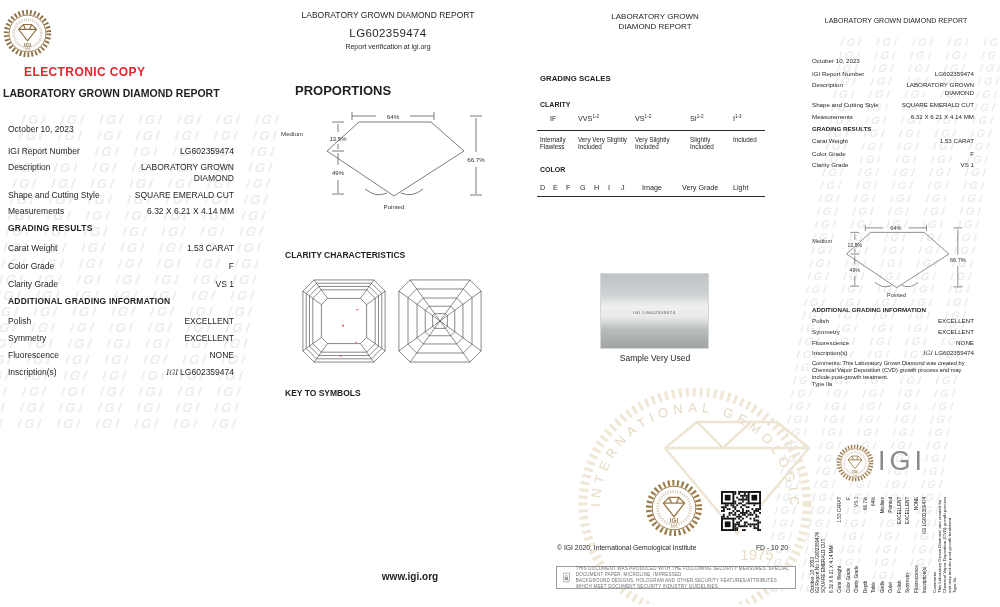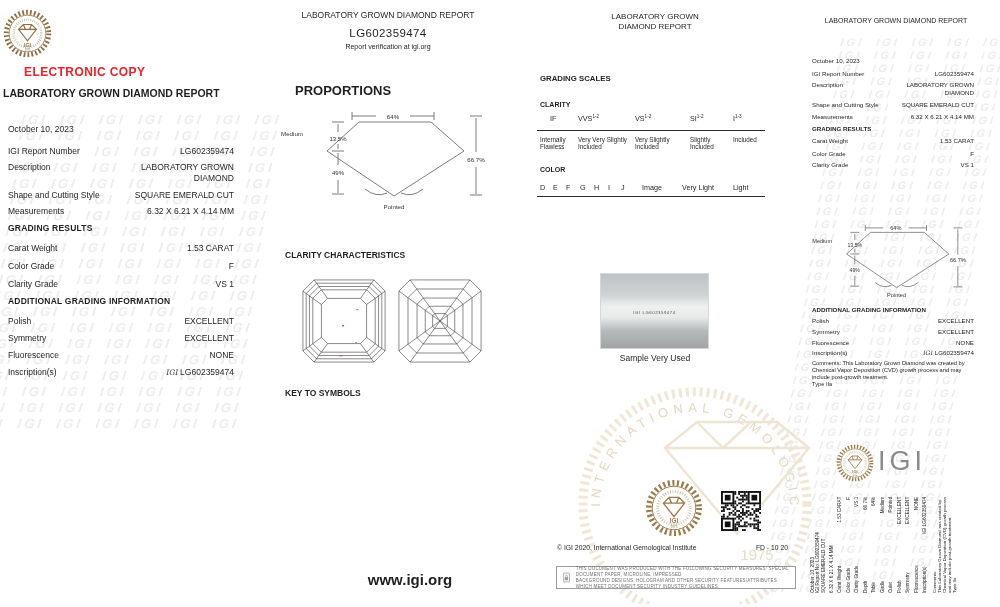--- a/index.html
+++ b/index.html
@@ -188,21 +188,21 @@
       <polygon points="20,10.7 70,10.7 79.3,20 79.3,70 70,79.3 20,79.3 10.7,70 10.7,20"></polygon>
       <polygon points="27.1,20.4 62.9,20.4 69.6,27.1 69.6,62.9 62.9,69.6 27.1,69.6 20.4,62.9 20.4,27.1"></polygon>
       <polygon points="33.5,29.2 56.5,29.2 60.8,33.5 60.8,56.5 56.5,60.8 33.5,60.8 29.2,56.5 29.2,33.5"></polygon>
       <polygon points="39.2,37.1 50.8,37.1 52.9,39.2 52.9,50.8 50.8,52.9 39.2,52.9 37.1,50.8 37.1,39.2"></polygon>
       <path d="M13 1 L45 45 M77 1 L45 45 M89 13 L45 45 M89 77 L45 45 M77 89 L45 45 M13 89 L45 45 M1 77 L45 45 M1 13 L45 45"></path>
     </g>
   </svg>
 
   <div class="abs b" style="left:285px;top:388px;font-size:8.5px;">KEY TO SYMBOLS</div>
 
-  <div class="abs b ctr" style="left:330px;top:571px;width:160px;font-size:15px;">www.igi.org</div>
+  <div class="abs b ctr" style="left:330px;top:571px;width:160px;font-size:10px;">www.igi.org</div>
 
   <div class="abs ctr" style="left:575px;top:12px;width:160px;font-size:8px;line-height:9.5px;">
     <div>LABORATORY GROWN</div>
     <div>DIAMOND REPORT</div>
   </div>
 
   <div class="abs b" style="left:540px;top:74px;font-size:7.8px;">GRADING SCALES</div>
   <div class="abs b" style="left:540px;top:101px;font-size:7px;">CLARITY</div>
 
   <div class="abs" style="left:540px;top:114px;width:228px;height:14px;">
@@ -224,21 +224,21 @@
   <div class="abs b" style="left:540px;top:166px;font-size:7px;">COLOR</div>
   <div class="abs" style="left:540px;top:183px;width:228px;height:12px;">
     <span class="abs color-letter" style="left:0;">D</span>
     <span class="abs color-letter" style="left:13px;">E</span>
     <span class="abs color-letter" style="left:26px;">F</span>
     <span class="abs color-letter" style="left:40px;">G</span>
     <span class="abs color-letter" style="left:54px;">H</span>
     <span class="abs color-letter" style="left:68px;">I</span>
     <span class="abs color-letter" style="left:81px;">J</span>
     <span class="abs color-letter" style="left:102px;">Image</span>
-    <span class="abs color-letter" style="left:142px;">Very Light</span>
+    <span class="abs color-letter" style="left:142px;">Very Grade</span>
     <span class="abs color-letter" style="left:193px;">Light</span>
   </div>
   <div class="abs scale-rule" style="left:537px;top:196px;width:228px;"></div>
 
   <div class="abs sample-box" style="left:600px;top:273px;width:107px;height:74px;">
     <div class="sample-ins" style="margin-top:36px;">IGI LG602359474</div>
   </div>
   <div class="abs ctr" style="left:595px;top:353px;width:120px;font-size:8.5px;">Sample Very Used</div>
 
   <svg class="abs" style="left:645px;top:479px;" width="58" height="58" viewBox="0 0 60 60">

